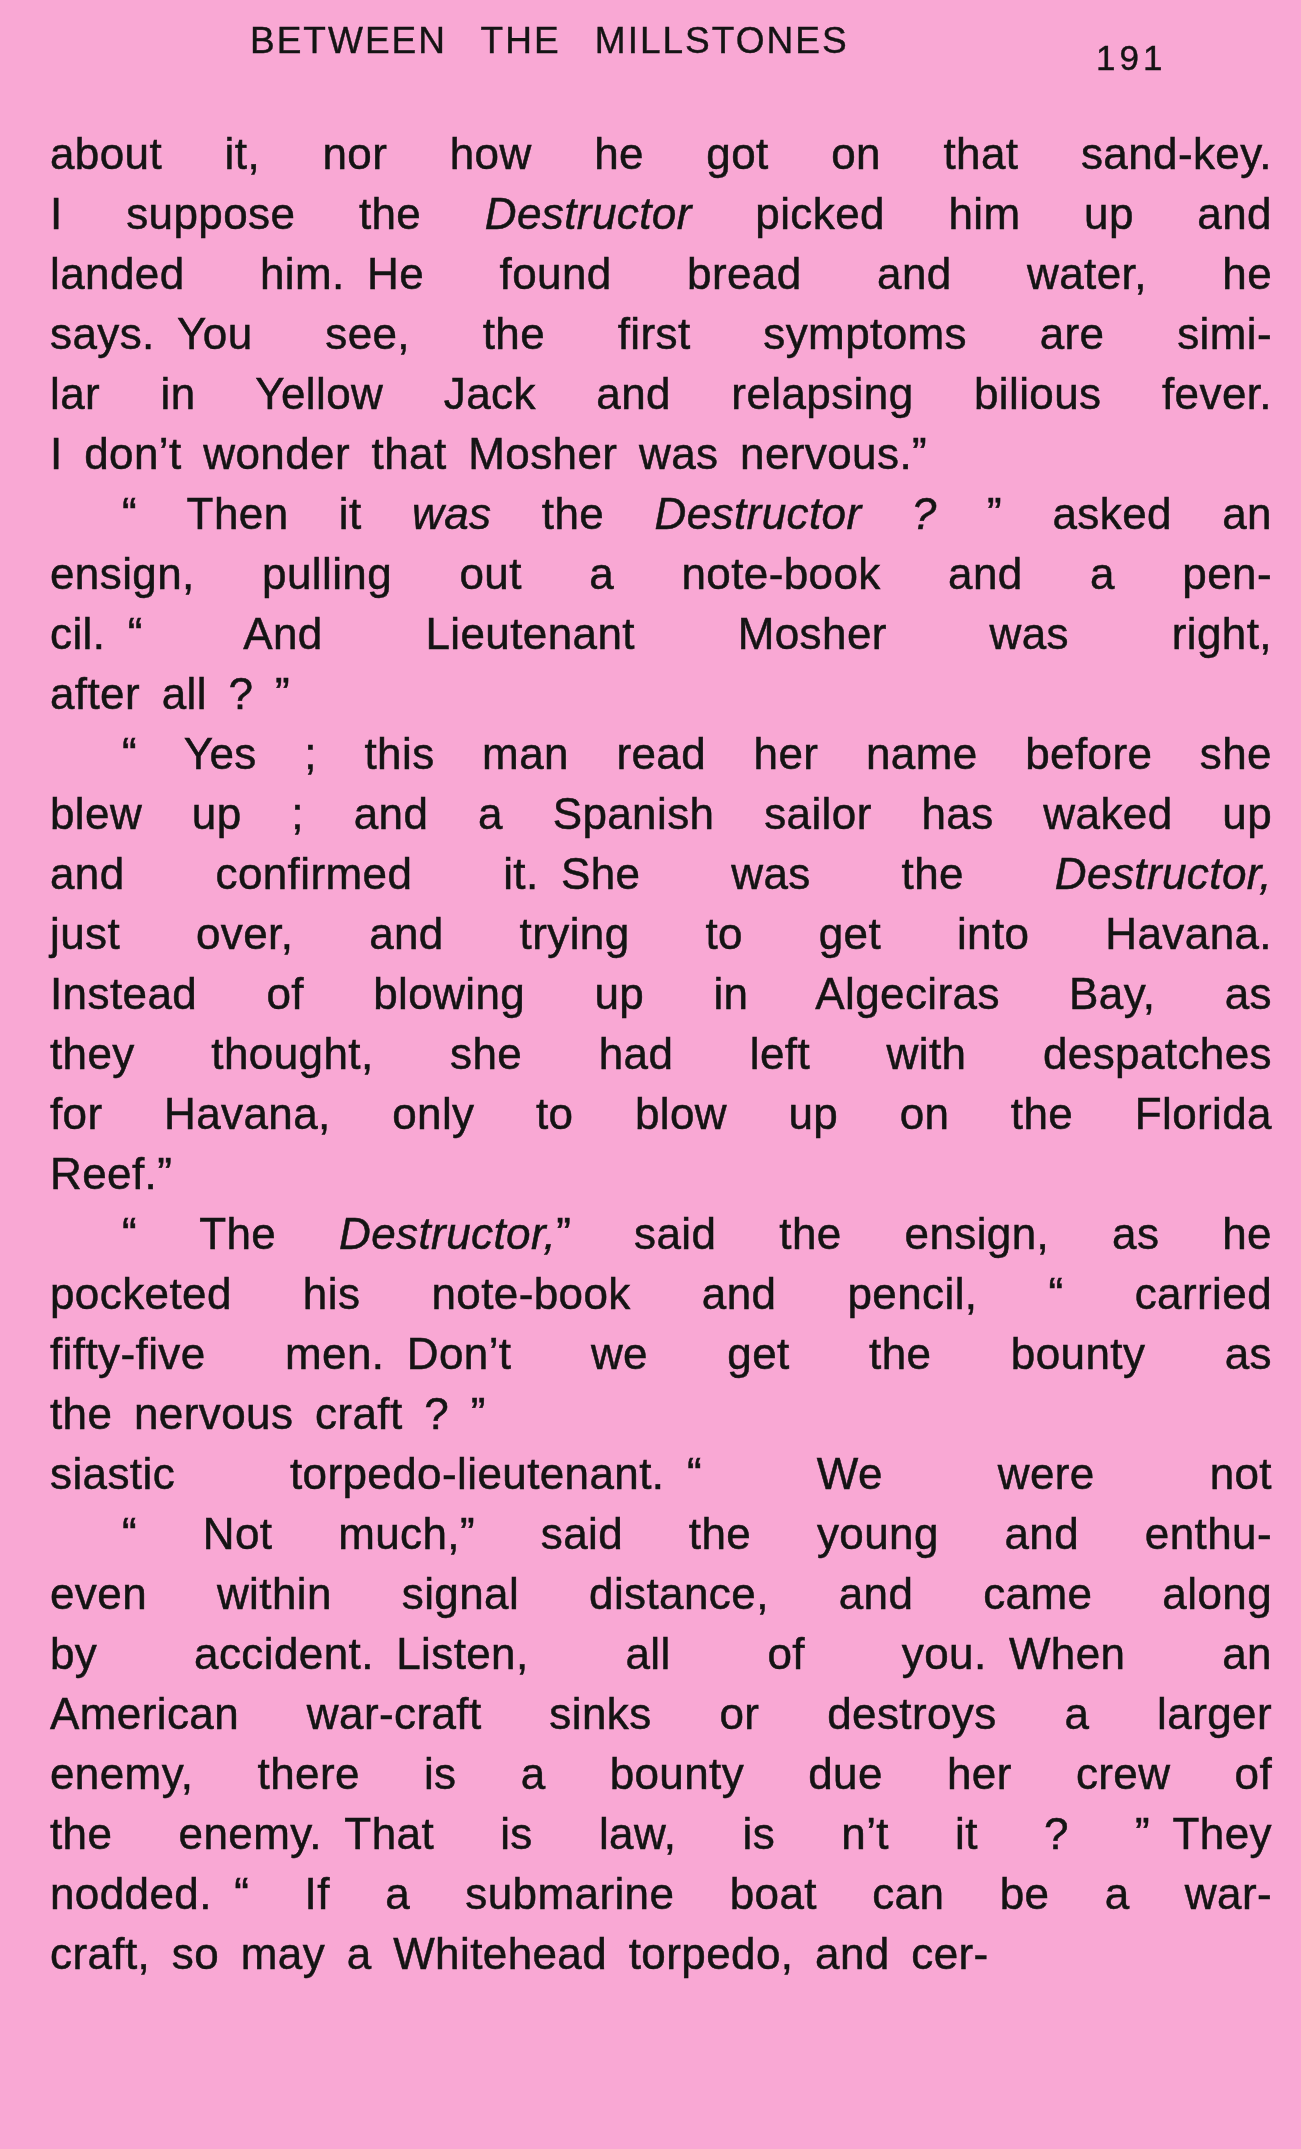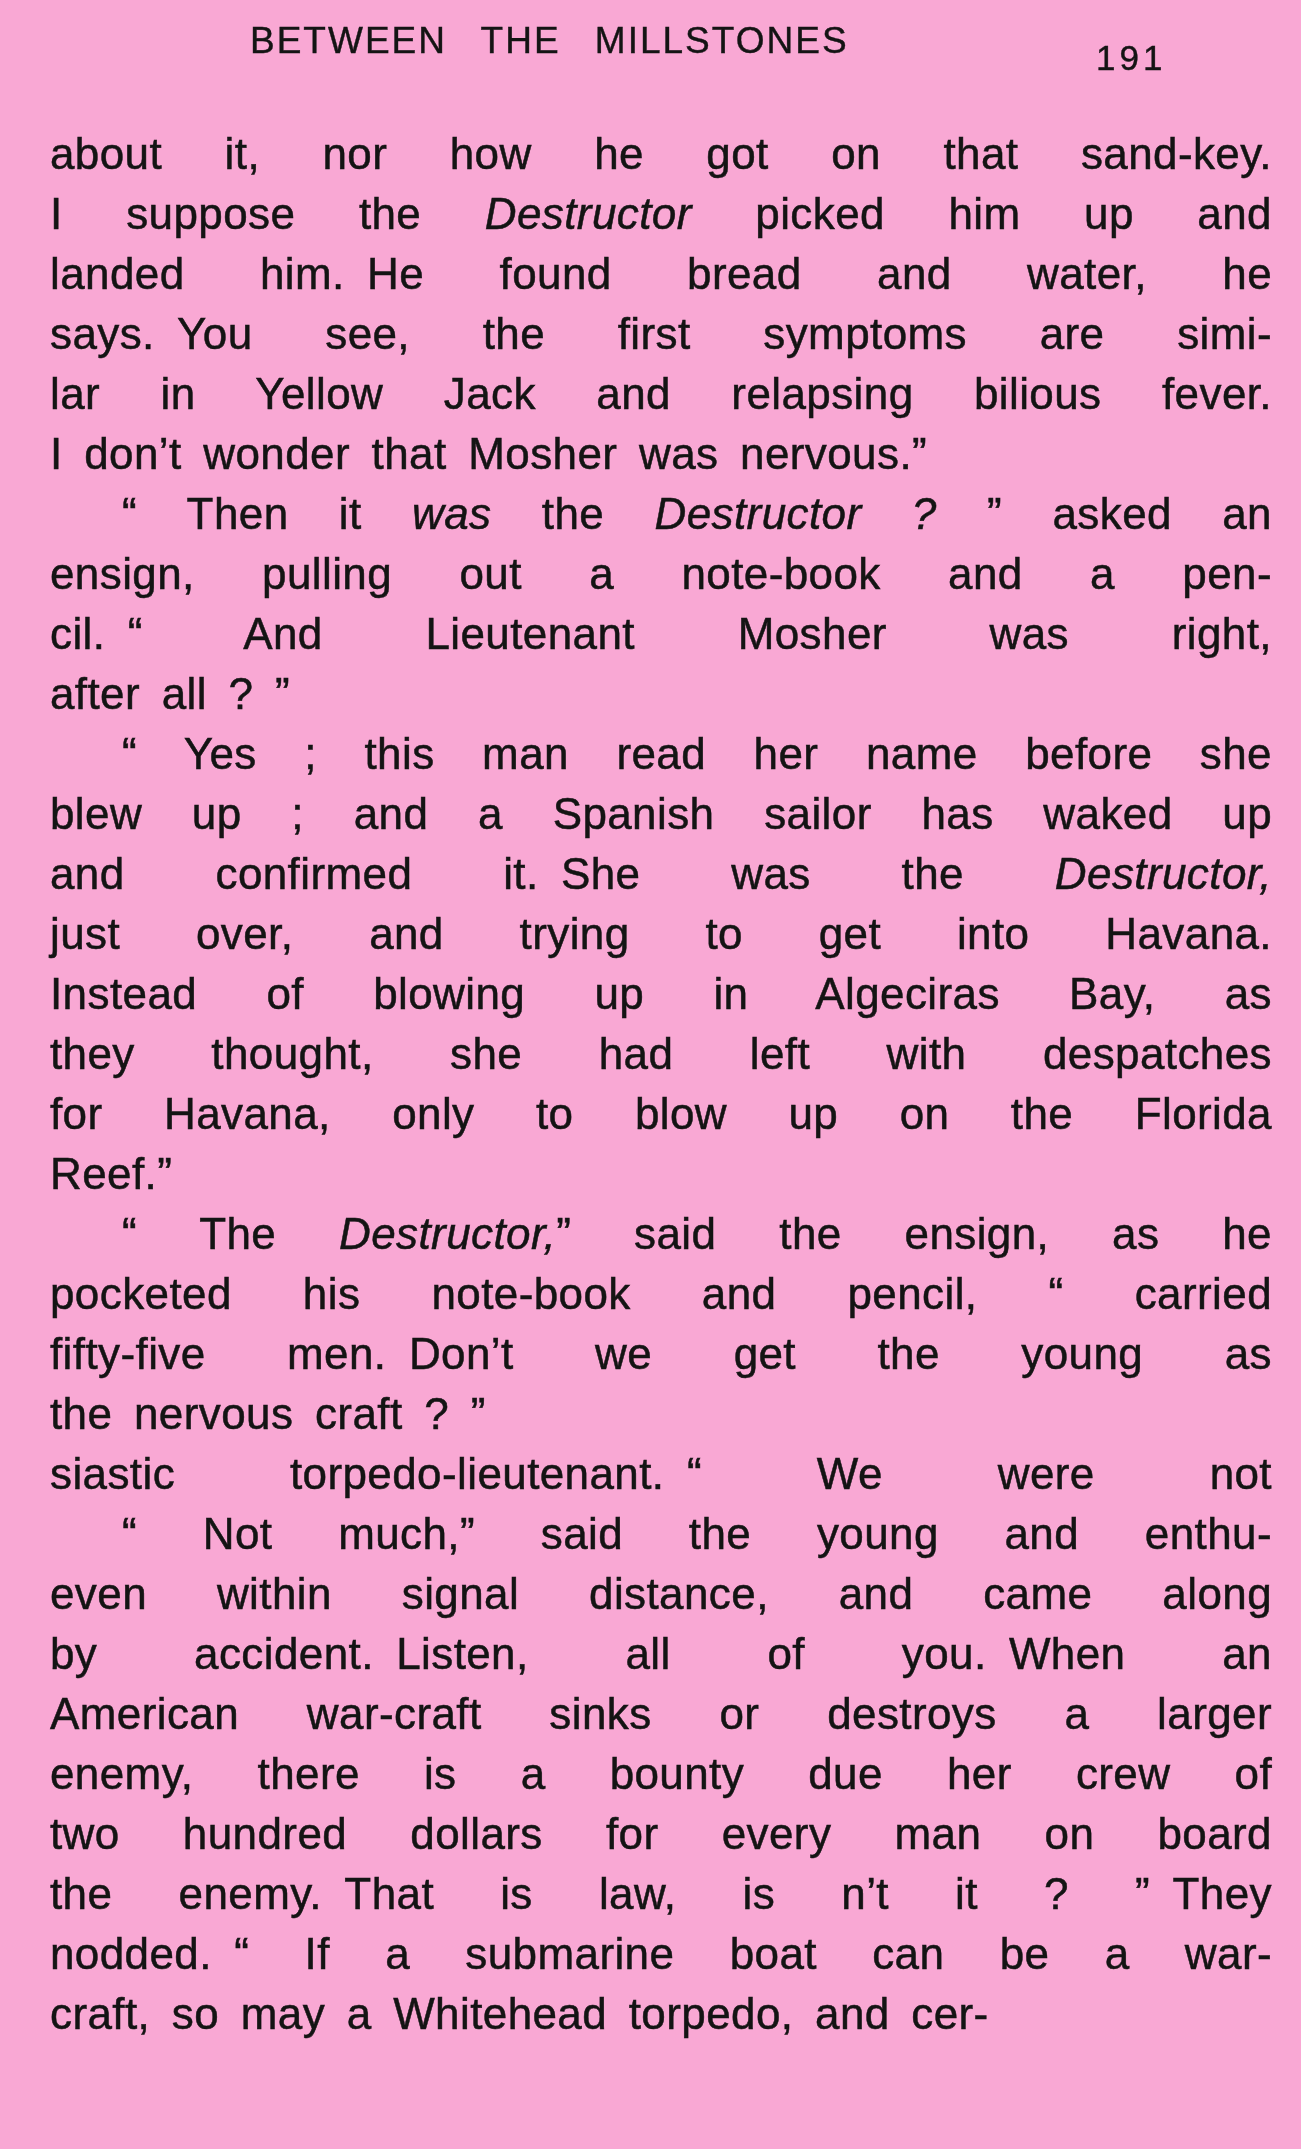--- a/index.html
+++ b/index.html
@@ -81,26 +81,25 @@
       <div class="line j ind"><span class="">“ Yes ; this man read her name before she</span></div>
       <div class="line j"><span class="">blew up ; and a Spanish sailor has waked up</span></div>
       <div class="line j"><span class="">and confirmed it. She was the </span><span class="it">Destructor,</span></div>
       <div class="line j"><span class="">just over, and trying to get into Havana.</span></div>
       <div class="line j"><span class="">Instead of blowing up in Algeciras Bay, as</span></div>
       <div class="line j"><span class="">they thought, she had left with despatches</span></div>
       <div class="line j"><span class="">for Havana, only to blow up on the Florida</span></div>
       <div class="line"><span class="">Reef.”</span></div>
       <div class="line j ind"><span class="">“ The </span><span class="it">Destructor,</span><span class="">” said the ensign, as he</span></div>
       <div class="line j"><span class="">pocketed his note-book and pencil, “ carried</span></div>
-      <div class="line j"><span class="">fifty-five men. Don’t we get the young as</span></div>
+      <div class="line j"><span class="">fifty-five men. Don’t we get the bounty as</span></div>
       <div class="line"><span class="">the nervous craft ? ”</span></div>
       <div class="line j"><span class="">siastic torpedo-lieutenant. “ We were not</span></div>
       <div class="line j ind"><span class="">“ Not much,” said the young and enthu-</span></div>
       <div class="line j"><span class="">even within signal distance, and came along</span></div>
       <div class="line j"><span class="">by accident. Listen, all of you. When an</span></div>
       <div class="line j"><span class="">American war-craft sinks or destroys a larger</span></div>
       <div class="line j"><span class="">enemy, there is a bounty due her crew of</span></div>
-      <div class="line j"><span class="">two hundred dollars for every man on board</span></div>
       <div class="line j"><span class="">the enemy. That is law, is n’t it ? ” They</span></div>
       <div class="line j"><span class="">nodded. “ If a submarine boat can be a war-</span></div>
       <div class="line"><span class="">craft, so may a Whitehead torpedo, and cer-</span></div>
     </div>
 </div>
 
 </body></html>

